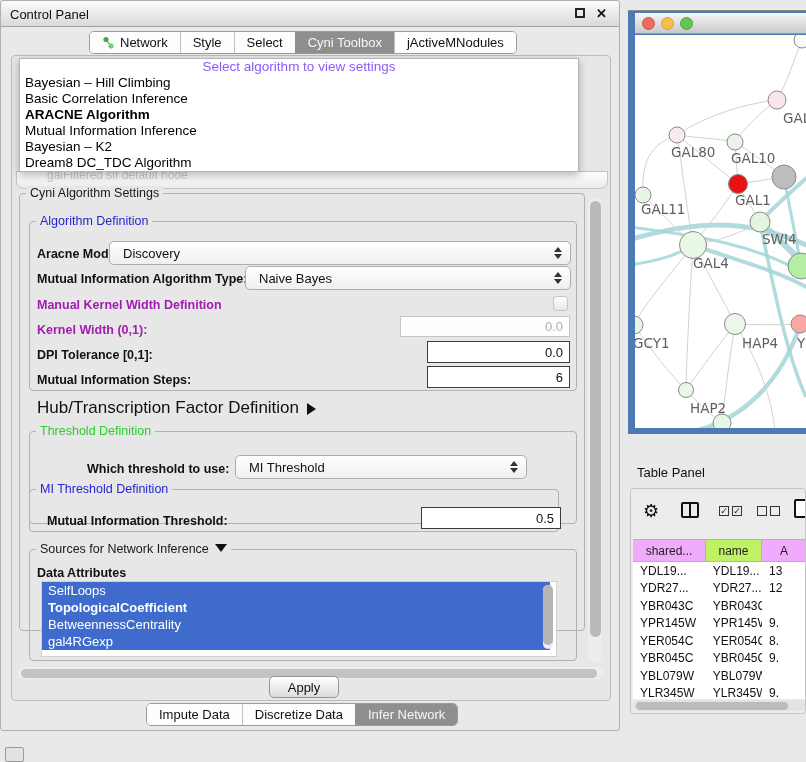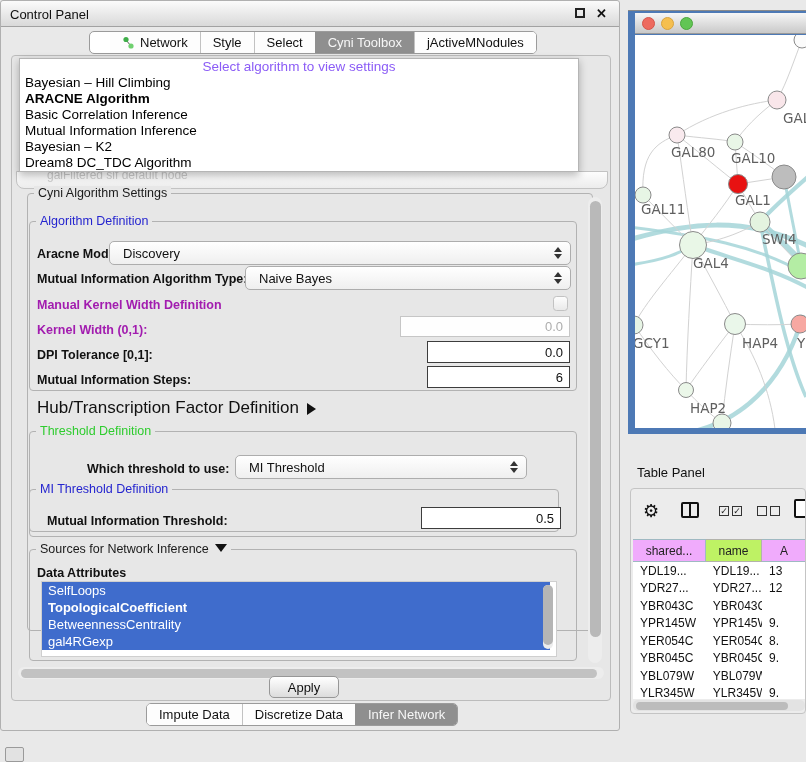--- a/index.html
+++ b/index.html
@@ -133,21 +133,21 @@
 
   <div class="cp-window">
     <div class="cp-titlebar">
       <span class="cp-title">Control Panel</span>
       <span class="float-icon"></span>
       <span class="close-icon">✕</span>
     </div>
 
     <div class="content-panel"></div>
 
-    <div class="tabbar" id="top-tabs" style="left:88px; top:30px;padding-left:20px;">
+    <div class="tabbar" id="top-tabs" style="left:88px; top:30px;">
         <div class="tab">
           <svg width="13" height="13">
             <line x1="4" y1="4" x2="9" y2="10" stroke="#555" stroke-width="1"></line>
             <circle cx="4" cy="3.5" r="2.6" fill="#3fae49"></circle>
             <circle cx="9" cy="10" r="2.6" fill="#6fd06f"></circle>
           </svg>
           <span>Network</span>
         </div>
         <div class="tab">
           <span>Style</span>
@@ -164,29 +164,29 @@
       </div>
 
     <div class="combo-sliver">
       <span>galFiltered sif default node</span>
     </div>
 
     <div class="dd-popup">
       <div class="dd-prompt">Select algorithm to view settings</div>
       <div id="dd-items">
           <div class="dd-item">Bayesian – Hill Climbing</div>
+          <div class="dd-item">Basic Correlation Inference</div>
           <div class="dd-item bold">ARACNE Algorithm</div>
-          <div class="dd-item">Basic Correlation Inference</div>
           <div class="dd-item">Mutual Information Inference</div>
           <div class="dd-item">Bayesian – K2</div>
           <div class="dd-item">Dream8 DC_TDC Algorithm</div>
         </div>
     </div>
 
-    <div class="group" style="left:18px; top:192px; width:566px; height:438px;margin-left:8px;">
+    <div class="group" style="left:18px; top:192px; width:566px; height:438px;">
       <span class="group-title gt-black">Cyni Algorithm Settings</span>
     </div>
 
     <div class="group" style="left:28px; top:220px; width:548px; height:170px;">
       <span class="group-title gt-blue">Algorithm Definition</span>
     </div>
     <span class="lbl" style="left:36px; top:246px;">Aracne Mode:</span>
     <div class="combo" style="left:108px; top:240px; width:462px; height:24px;">
       <span class="val">Discovery</span>
       <span class="arrows">
@@ -212,21 +212,21 @@
     <div class="tinput" style="left:426px; top:340px; width:143px; height:22px;">
       <span>0.0</span>
     </div>
     <span class="lbl" style="left:36px; top:372px;">Mutual Information Steps:</span>
     <div class="tinput" style="left:426px; top:365px; width:143px; height:22px;">
       <span>6</span>
     </div>
 
     <span class="lbl plain" style="left:36px; top:397px;"><span>Hub/Transcription Factor Definition</span><span class="tri-right"></span></span>
 
-    <div class="group" style="left:28px; top:430px; width:548px; height:106px;">
+    <div class="group" style="left:28px; top:430px; width:548px; height:93px;">
       <span class="group-title gt-green">Threshold Definition</span>
     </div>
     <span class="lbl" style="left:86px; top:461px;">Which threshold to use:</span>
     <div class="combo" style="left:234px; top:454px; width:292px; height:24px;">
       <span class="val">MI Threshold</span>
       <span class="arrows">
           <i class="up"></i>
           <i class="dn"></i>
         </span>
     </div>

